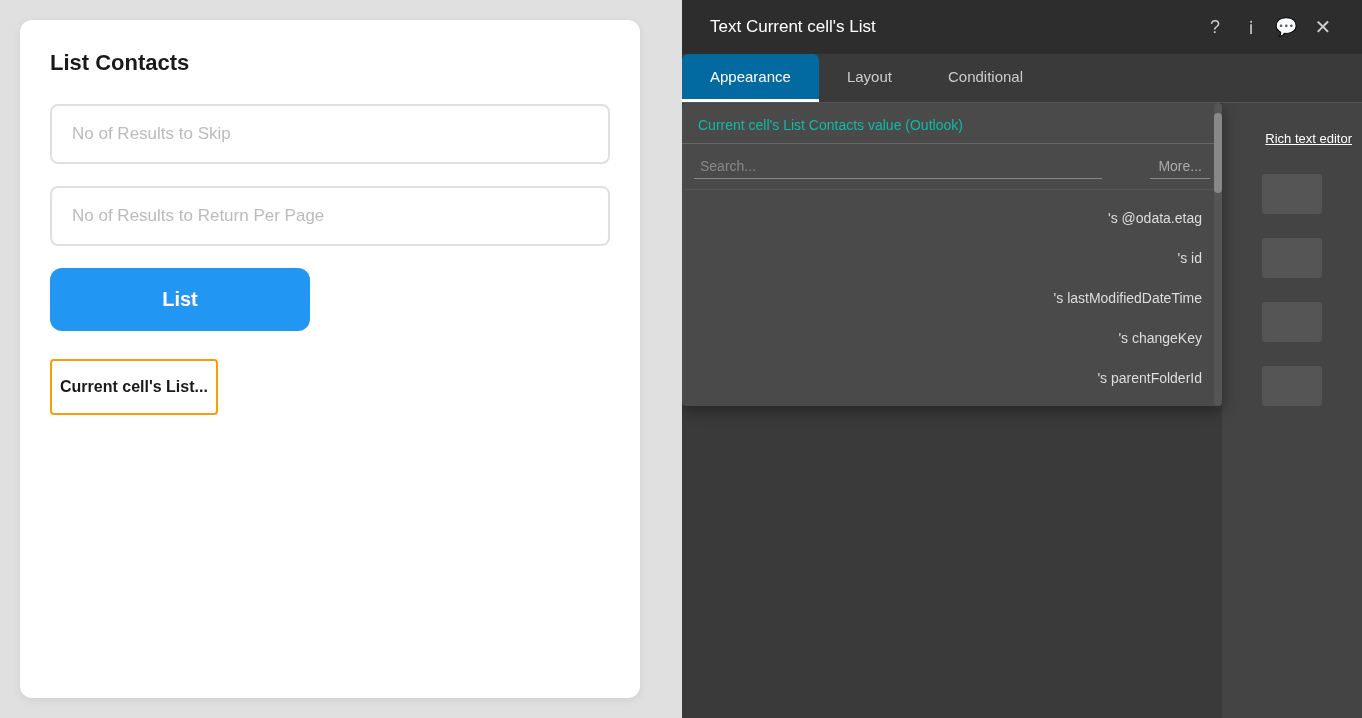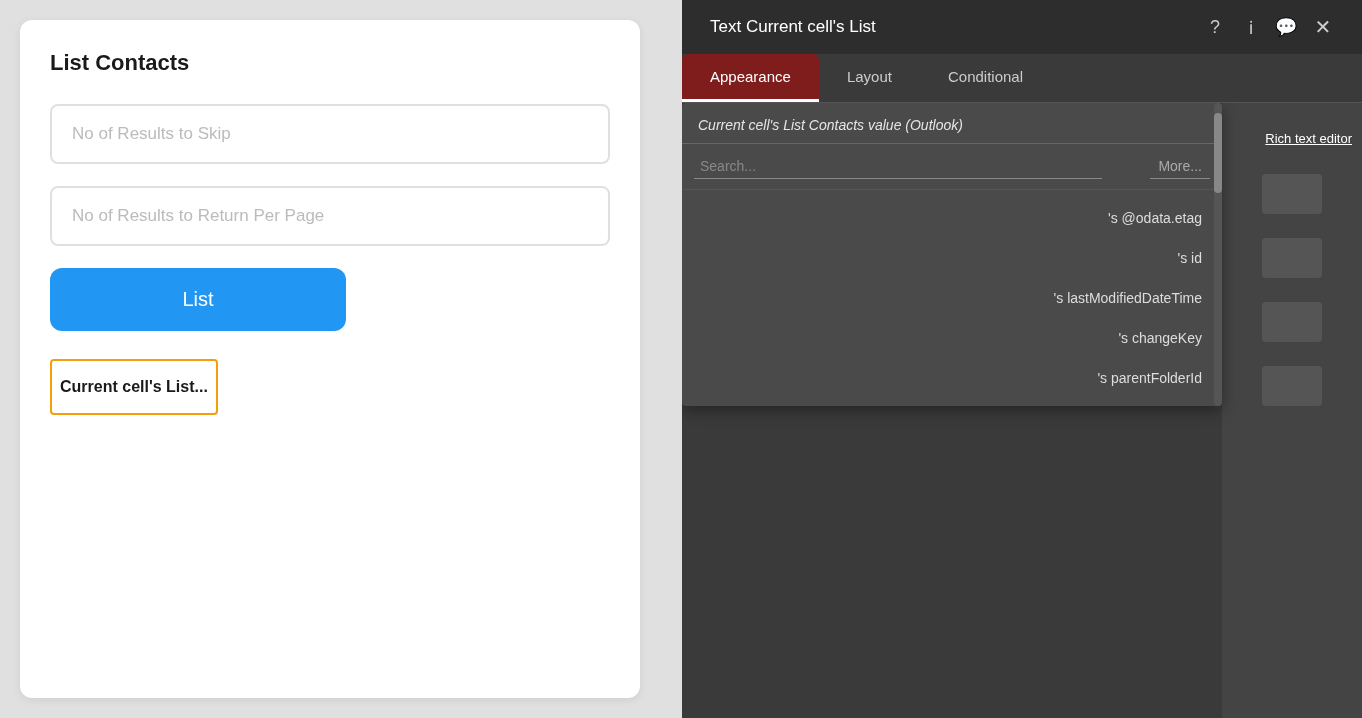--- a/index.html
+++ b/index.html
@@ -41,28 +41,28 @@
       outline: none;
       background: #fff;
       margin-bottom: 22px;
     }
 
     .input-field::placeholder {
       color: #bbb;
     }
 
     .list-button {
-      width: 296px;
+      width: 260px;
       background: #2196f3;
       color: #fff;
       border: none;
       border-radius: 12px;
       padding: 20px;
       font-size: 20px;
-      font-weight: 400;
+      font-weight: 700;
       cursor: pointer;
       display: block;
       margin-bottom: 28px;
     }
 
     .current-cell-label {
       display: inline-block;
       border: 2px solid #f59e0b;
       border-radius: 4px;
       padding: 17px 8px;
@@ -130,21 +130,21 @@
 
     .tab {
       padding: 14px 28px;
       font-size: 15px;
       color: #ccc;
       cursor: pointer;
       border-bottom: 3px solid transparent;
     }
 
     .tab.active {
-      background: #7f1d1d;
+      background: #0369a1;
       color: #fff;
       border-bottom: 3px solid #fff;
       border-radius: 6px 6px 0 0;
     }
 
     
     .panel-content {
       flex: 1;
       display: flex;
       position: relative;
@@ -158,25 +158,24 @@
       top: 0;
       width: 540px;
       background: #4a4a4a;
       z-index: 10;
       border-radius: 4px;
       box-shadow: 0 4px 16px rgba(0,0,0,0.4);
     }
 
     .dropdown-header {
       padding: 14px 16px 10px;
-      color: #e5e5e5;
+      color: #14b8a6;
       font-size: 14px;
       font-weight: 500;
       border-bottom: 1px solid #666;
-      font-style: italic;
     }
 
     .dropdown-search-row {
       display: flex;
       padding: 10px 12px;
       gap: 19px;
       border-bottom: 1px solid #555;
     }
 
     .dropdown-search {

